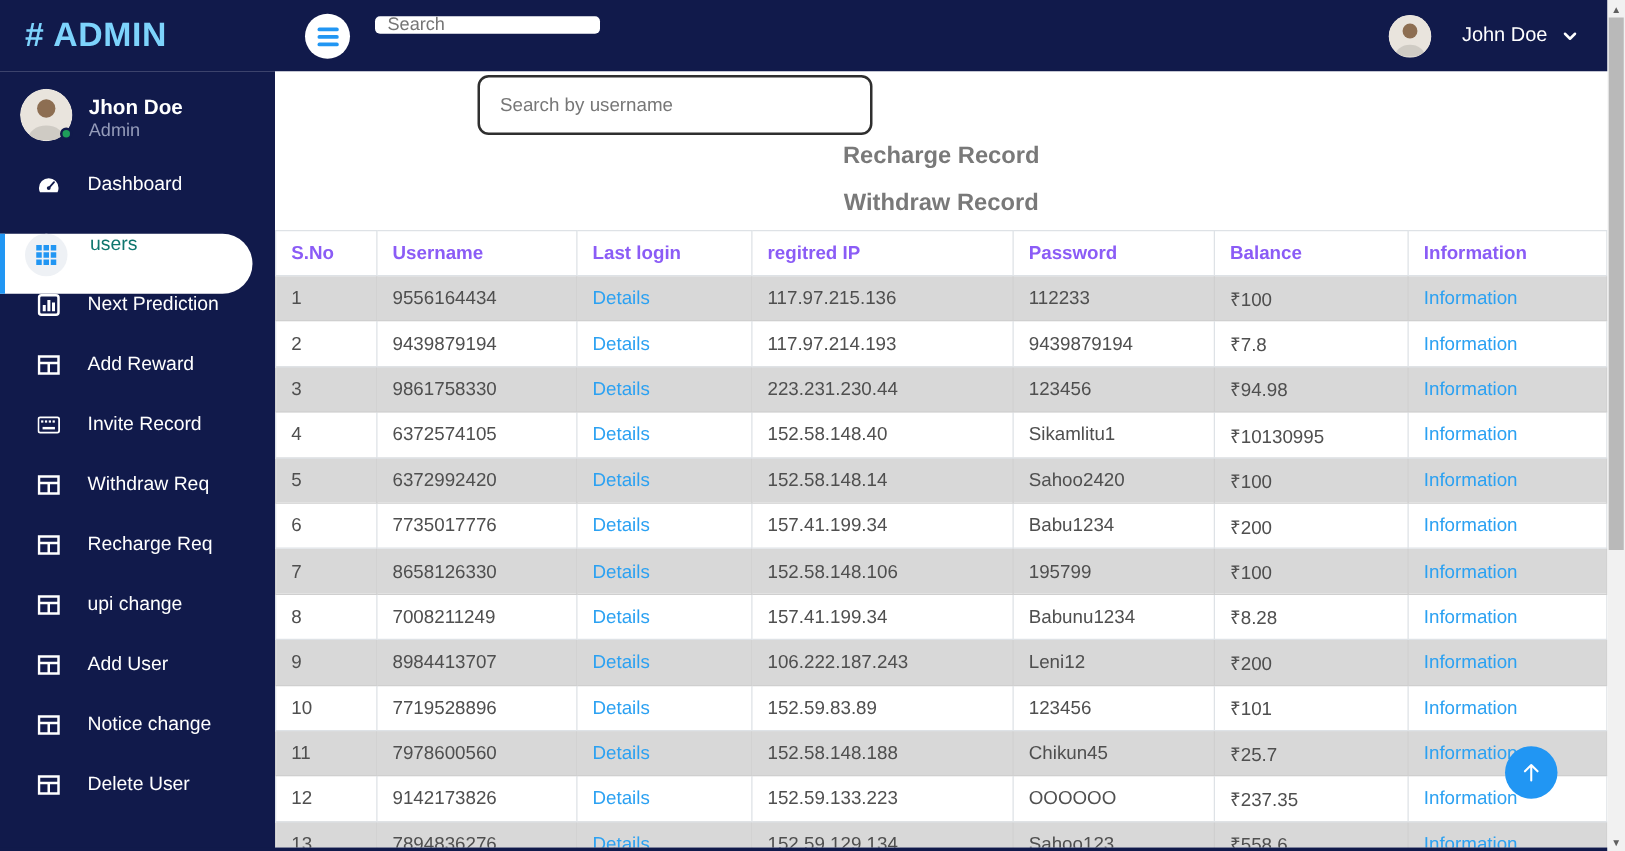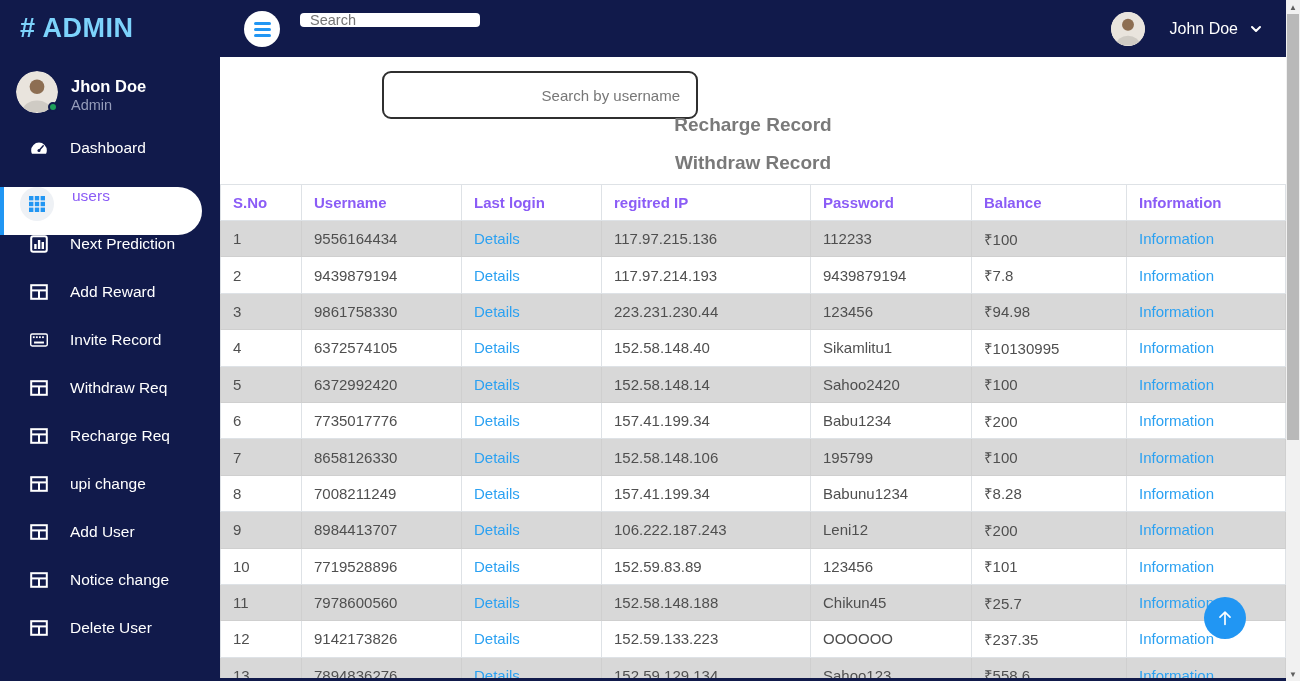--- a/index.html
+++ b/index.html
@@ -23,28 +23,28 @@
   .p-avatar { position:relative; width:42px; height:42px; }
   .p-avatar svg { border-radius:50%; display:block; }
   .status-dot { position:absolute; right:0; bottom:1px; width:10px; height:10px; border-radius:50%; background:#1e9e5a; border:2px solid #111a4b; }
   .p-name { color:#fff; font-size:16.5px; font-weight:bold; line-height:1.25; }
   .p-role { color:#959cba; font-size:14.5px; }
   .menu { margin-top:26px; }
   .menu-item { position:relative; height:48px; display:flex; align-items:flex-start; color:#fff; font-size:15.5px; cursor:pointer; }
   .mi-icon { width:18px; height:18px; margin-left:30px; display:flex; align-items:center; justify-content:center; color:#fff; flex:0 0 18px; }
   .mi-icon svg { width:18px; height:18px; display:block; }
   .mi-label { margin-left:22px; }
-  .menu-item.active { background:#fff; border-radius:0 24px 24px 0; margin-right:18px; color:#8b5cf6; }
+  .menu-item.active { background:#fff; border-radius:0 24px 24px 0; margin-right:18px; color:#0f766e; }
   .menu-item.active::before { content:""; position:absolute; left:0; top:0; bottom:0; width:4px; background:#2196f3; }
   .menu-item.active .mi-icon { width:34px; height:34px; flex:0 0 34px; margin-left:20px; border-radius:50%; background:#eef1f5; color:#2196f3; }
   .menu-item.active .mi-label { margin-left:18px; }
 
   
   .main { position:absolute; left:220px; top:57px; width:1066px; height:621px; background:#fff; overflow:hidden; }
-  .u-search { position:absolute; left:162px; top:14px; width:316px; height:48px; border:2px solid #2f2f2f; border-radius:9px; padding:0 16px; font-size:15px; color:#ec4899; font-family:"Liberation Sans", sans-serif;text-align:right; }
+  .u-search { position:absolute; left:162px; top:3px; width:316px; height:48px; border:2px solid #2f2f2f; border-radius:9px; padding:0 16px; font-size:15px; color:#ec4899; font-family:"Liberation Sans", sans-serif; }
   .u-search::placeholder { color:#777; }
   .rec-heading { position:absolute; left:0; width:100%; text-align:center; font-size:19px; font-weight:bold; color:#797979; }
   .rec-heading.h1 { top:57px; }
   .rec-heading.h2 { top:95px; }
   .tbl-wrap { position:absolute; left:0; top:127px; width:1066px; }
   table { width:1065px; border-collapse:collapse; table-layout:fixed; }
   th { height:36px; background:#fff; border:1px solid #dee2e6; font-size:15px; font-weight:bold; color:#8b5cf6; text-align:left; padding:0 12px; }
   td { height:36.4px; border:1px solid #dee2e6; font-size:15px; color:#4f4f4f; padding:0 12px; }
   tbody tr:nth-child(odd) td { background:#d8d8d8; border-color:#cfcfcf; }
   tbody tr:nth-child(even) td { background:#fff; }

